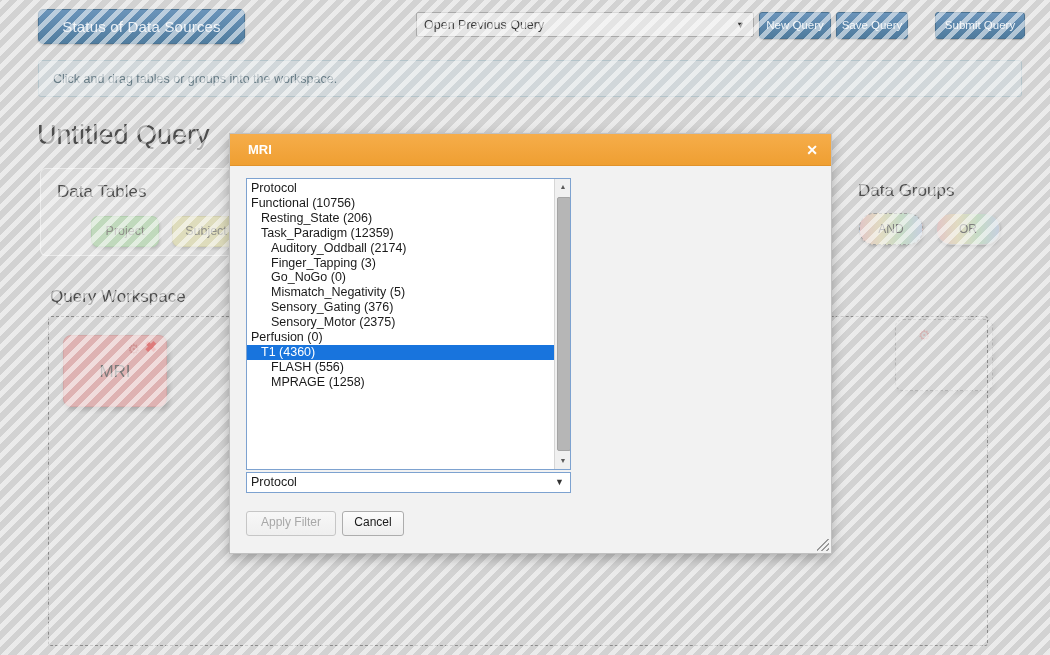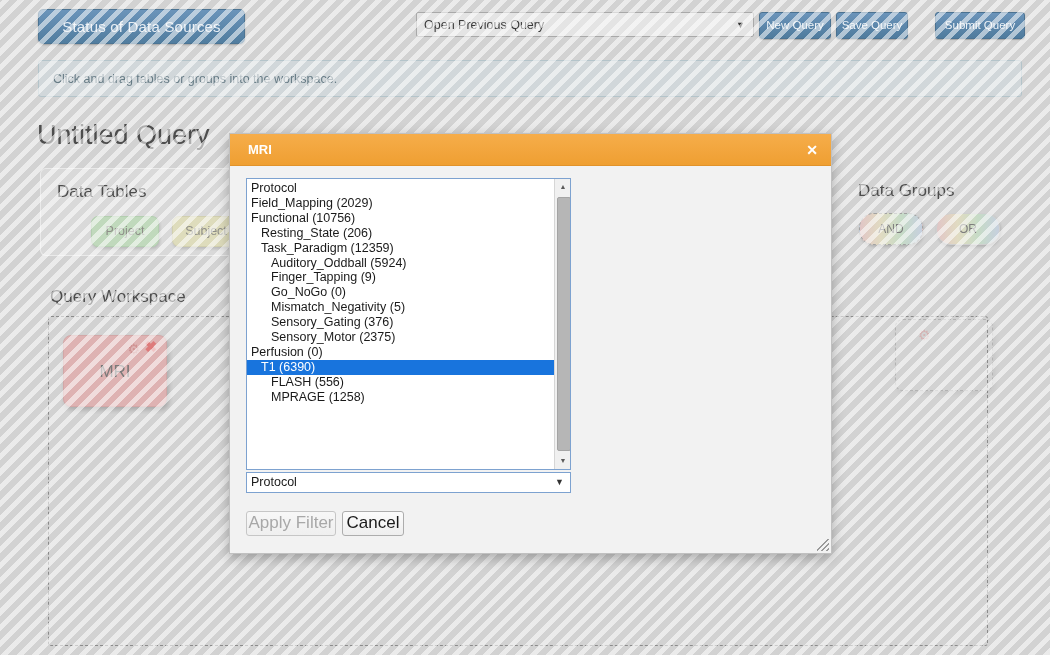--- a/index.html
+++ b/index.html
@@ -375,21 +375,21 @@
     font-size: 9px;
     color: #333;
   }
   .modal-btn {
     position: absolute;
     top: 377px;
     height: 23px;
     border: 1px solid #adadad;
     border-radius: 3px;
     background: linear-gradient(#fcfcfc, #eeeeee);
-    font-size: 17px;
+    font-size: 12px;
     line-height: 21px;
     text-align: center;
     color: #1a1a1a;
   }
   #btn-apply-filter {
     left: 16px; width: 88px;
     color: #a8a8a8;
     border-color: #c6c6c6;
     background: linear-gradient(#f7f7f7, #efefef);
   }
@@ -464,32 +464,31 @@
 
 <div id="mri-modal">
   <div class="modal-header">
     <span class="modal-title">MRI</span>
     <span class="modal-close">✕</span>
   </div>
 
   <div id="protocol-list">
     <div class="list-inner" id="list-inner">
         <div class="list-item depth-0">Protocol</div>
-        <div class="list-item depth-0">Field_Mapping (2029)</div>
         <div class="list-item depth-0">Functional (10756)</div>
         <div class="list-item depth-1">Resting_State (206)</div>
         <div class="list-item depth-1">Task_Paradigm (12359)</div>
-        <div class="list-item depth-2">Auditory_Oddball (5924)</div>
-        <div class="list-item depth-2">Finger_Tapping (9)</div>
+        <div class="list-item depth-2">Auditory_Oddball (2174)</div>
+        <div class="list-item depth-2">Finger_Tapping (3)</div>
         <div class="list-item depth-2">Go_NoGo (0)</div>
         <div class="list-item depth-2">Mismatch_Negativity (5)</div>
         <div class="list-item depth-2">Sensory_Gating (376)</div>
         <div class="list-item depth-2">Sensory_Motor (2375)</div>
         <div class="list-item depth-0">Perfusion (0)</div>
-        <div class="list-item depth-1 selected">T1 (6390)</div>
+        <div class="list-item depth-1 selected">T1 (4360)</div>
         <div class="list-item depth-2">FLASH (556)</div>
         <div class="list-item depth-2">MPRAGE (1258)</div>
       </div>
     <div id="list-scrollbar">
       <div class="sb-arrow sb-up">▲</div>
       <div class="sb-thumb"></div>
       <div class="sb-arrow sb-down">▼</div>
     </div>
   </div>
 

